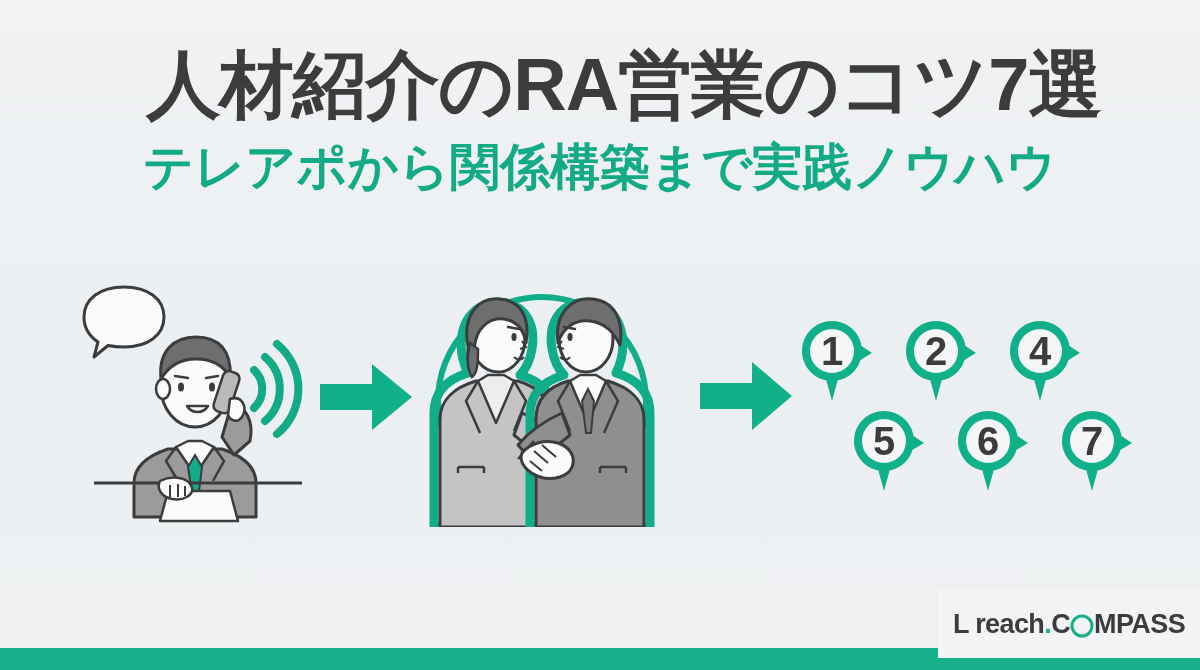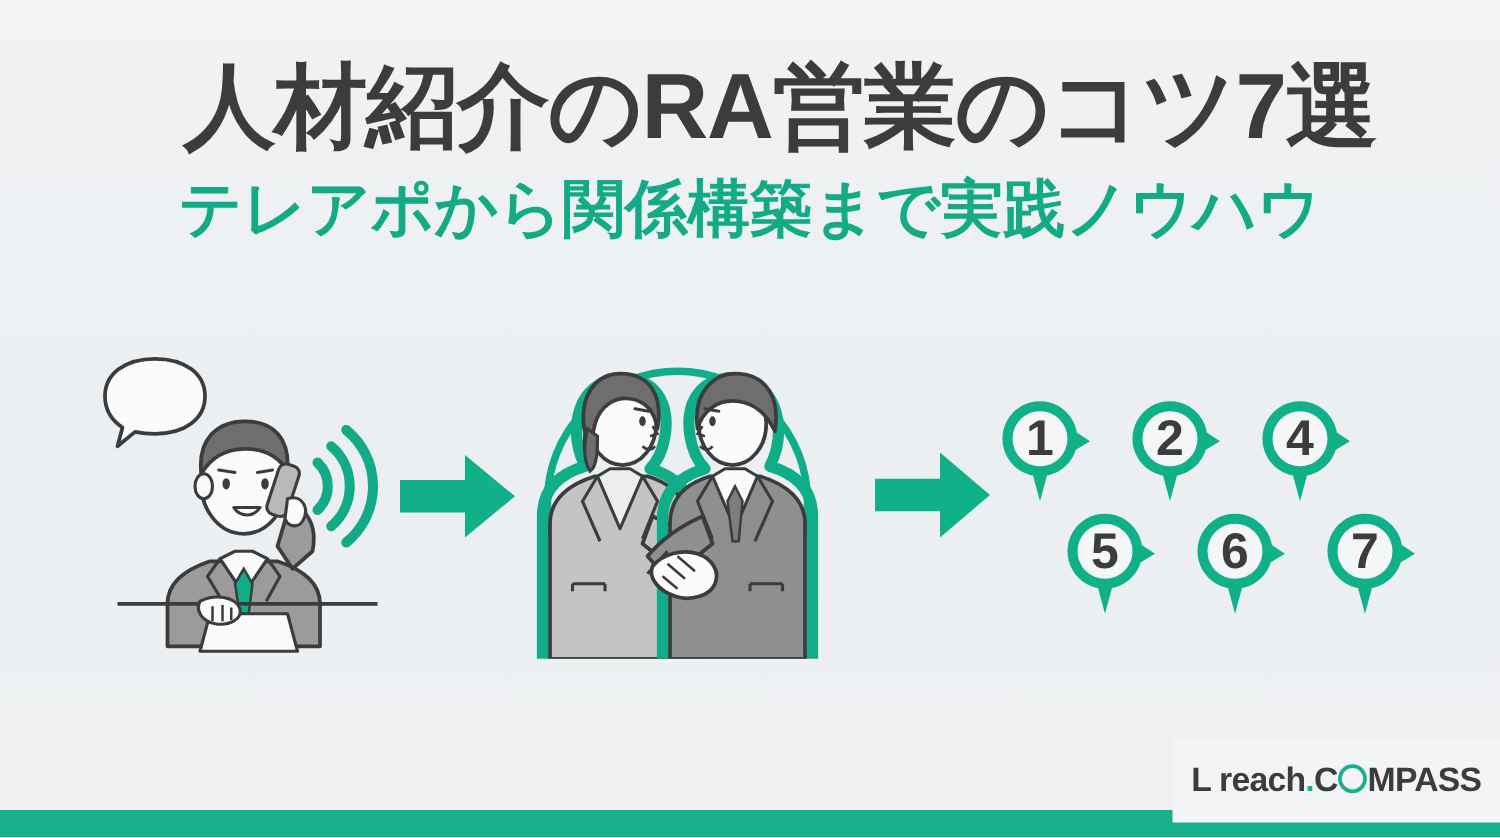--- a/index.html
+++ b/index.html
@@ -136,20 +136,21 @@
     display: flex;
     align-items: center;
     justify-content: center;
   }
   .logo-text {
     font-size: 27px;
     font-weight: bold;
     letter-spacing: -0.6px;
     color: #3a3c3e;
     display: flex;
+    align-items: center;
     white-space: nowrap;
   }
   .logo-dot { color: #16b08b; }
   .logo-compass-icon {
     display: inline-block;
     width: 24px;
     height: 24px;
     margin: 0 0px;
     position: relative;
     top: 2px;

